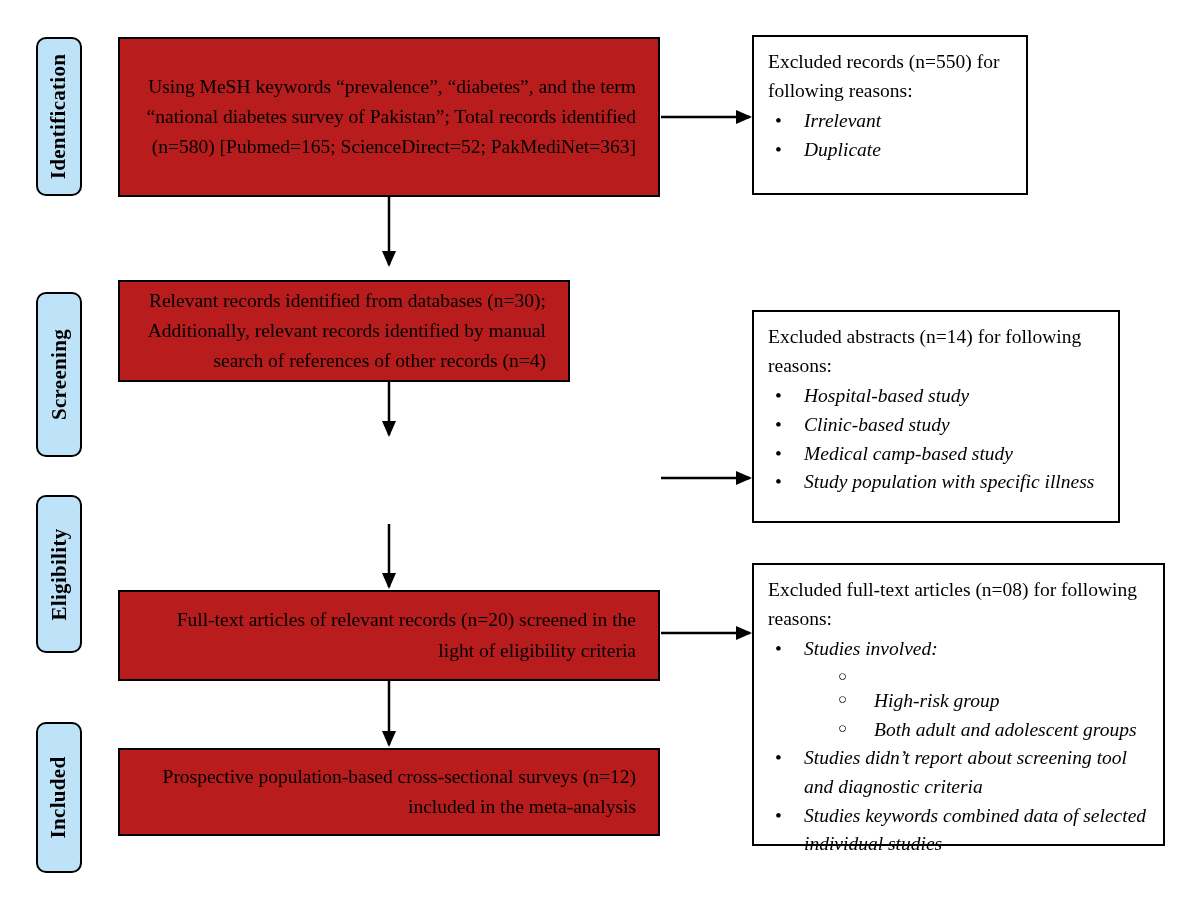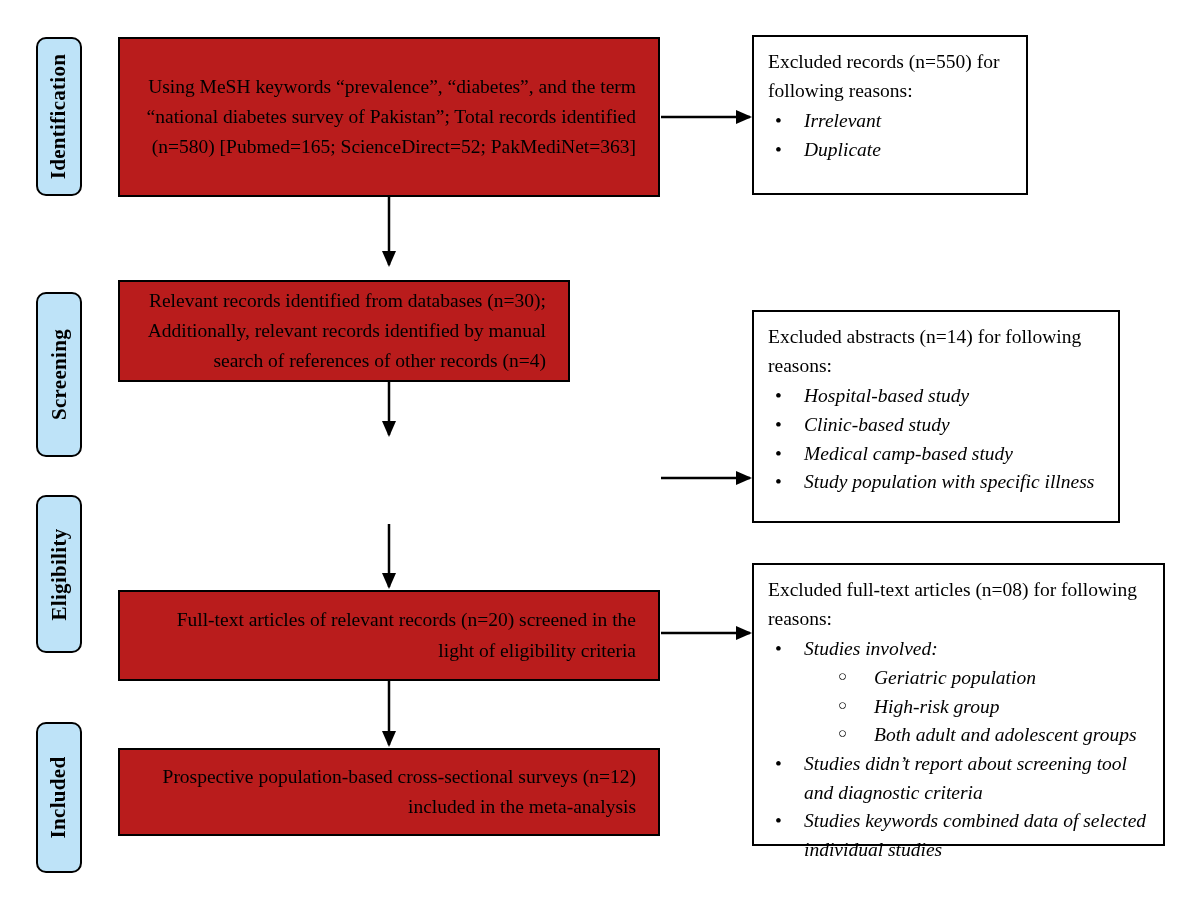--- a/index.html
+++ b/index.html
@@ -122,21 +122,20 @@
   </div>
 
   <div class="sbox" style="left:752px;top:563px;width:413px;height:283px">
     <div class="header">Excluded full-text articles (n=08) for following reasons:</div>
     <div class="bullet-row">
       <span class="bullet-glyph">•</span>
       <span class="bullet-text">
         <span>Studies involved:</span>
         <span class="sub-row">
           <span class="sub-glyph">○</span>
-          <span class="sub-text">Geriatric population</span>
         </span>
         <span class="sub-row">
           <span class="sub-glyph">○</span>
           <span class="sub-text">High-risk group</span>
         </span>
         <span class="sub-row">
           <span class="sub-glyph">○</span>
           <span class="sub-text">Both adult and adolescent groups</span>
         </span>
       </span>

